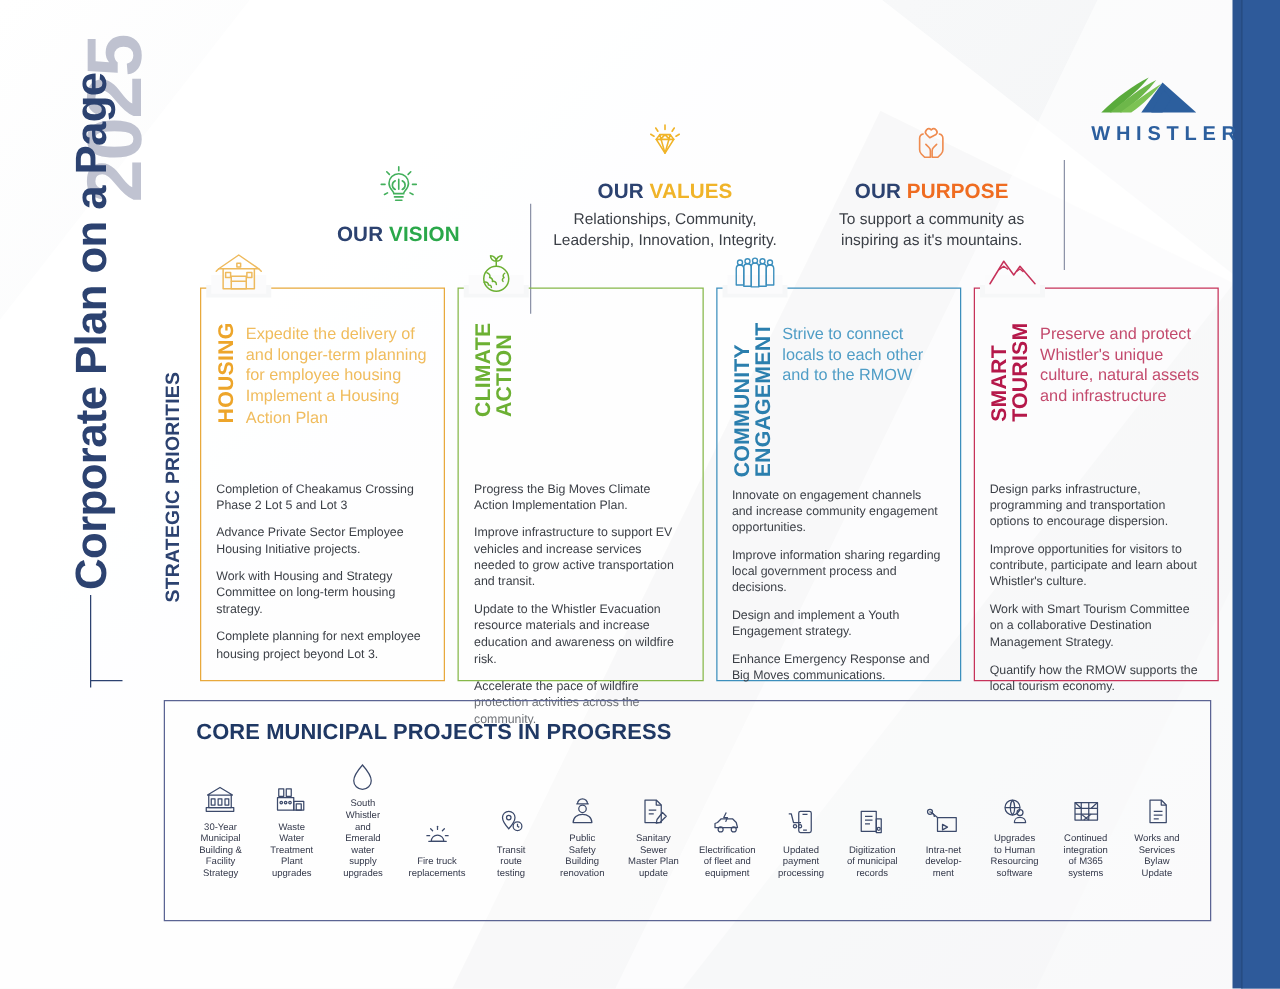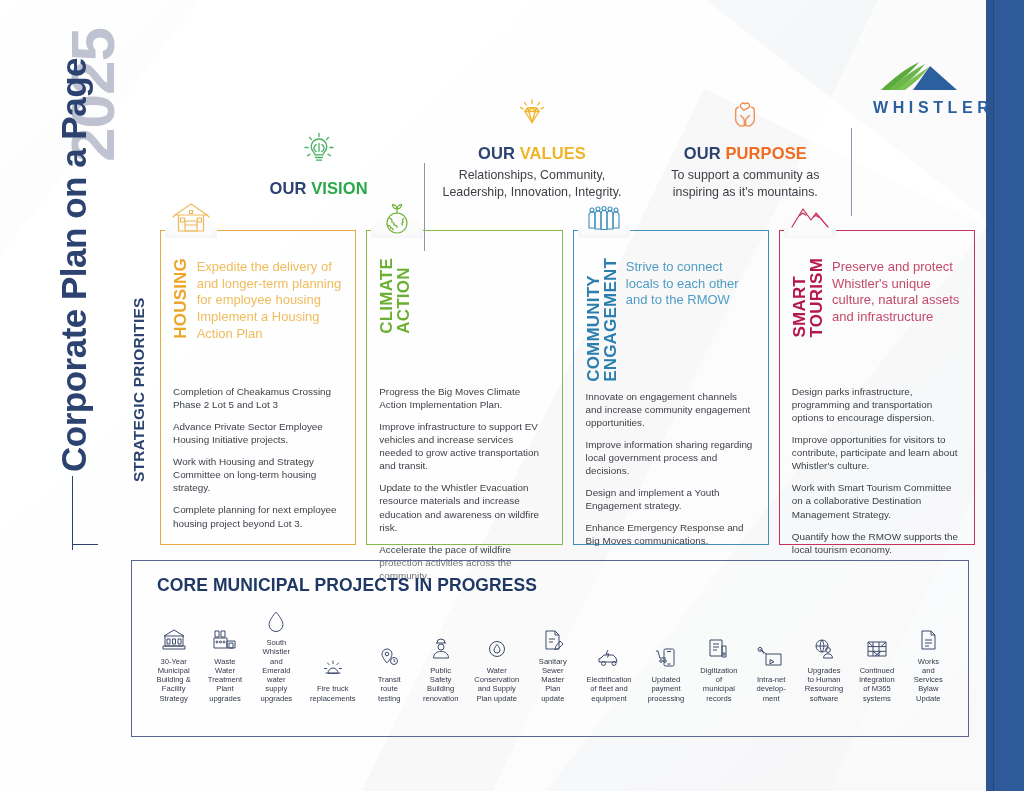--- a/index.html
+++ b/index.html
@@ -396,29 +396,20 @@
         <div class="picon">
           <svg width="26" height="24" viewBox="0 0 26 24" fill="none" stroke="#3c4a6b" stroke-width="1" stroke-linejoin="round">
             <path d="M8 6h10M9 6a4 4 0 018 0"></path>
               <circle cx="13" cy="10" r="3"></circle>
             <path d="M5.5 21c0-4.2 3.4-6.6 7.5-6.6S20.5 16.8 20.5 21z"></path>
           </svg>
         </div>
         <div class="plabel">Public Safety Building renovation</div>
       </div>
 
-      <div class="proj">
-        <div class="picon">
-          <svg width="26" height="24" viewBox="0 0 26 24" fill="none" stroke="#3c4a6b" stroke-width="1">
-            <circle cx="13" cy="12" r="7.5"></circle>
-            <path d="M13 7.5 C13 7.5 10 11 10 13 a3 3 0 006 0 C16 11 13 7.5 13 7.5z"></path>
-          </svg>
-        </div>
-        <div class="plabel">Water Conservation and Supply Plan update</div>
-      </div>
 
       <div class="proj">
         <div class="picon">
           <svg width="26" height="24" viewBox="0 0 26 24" fill="none" stroke="#3c4a6b" stroke-width="1" stroke-linejoin="round">
             <path d="M6 3h9l4 4v14H6z"></path>
               <path d="M15 3v4h4"></path>
             <path d="M9 11h6M9 14h4"></path>
               <path d="M20 13l3 3-5 5-3 .6.6-3z"></path>
           </svg>
         </div>

